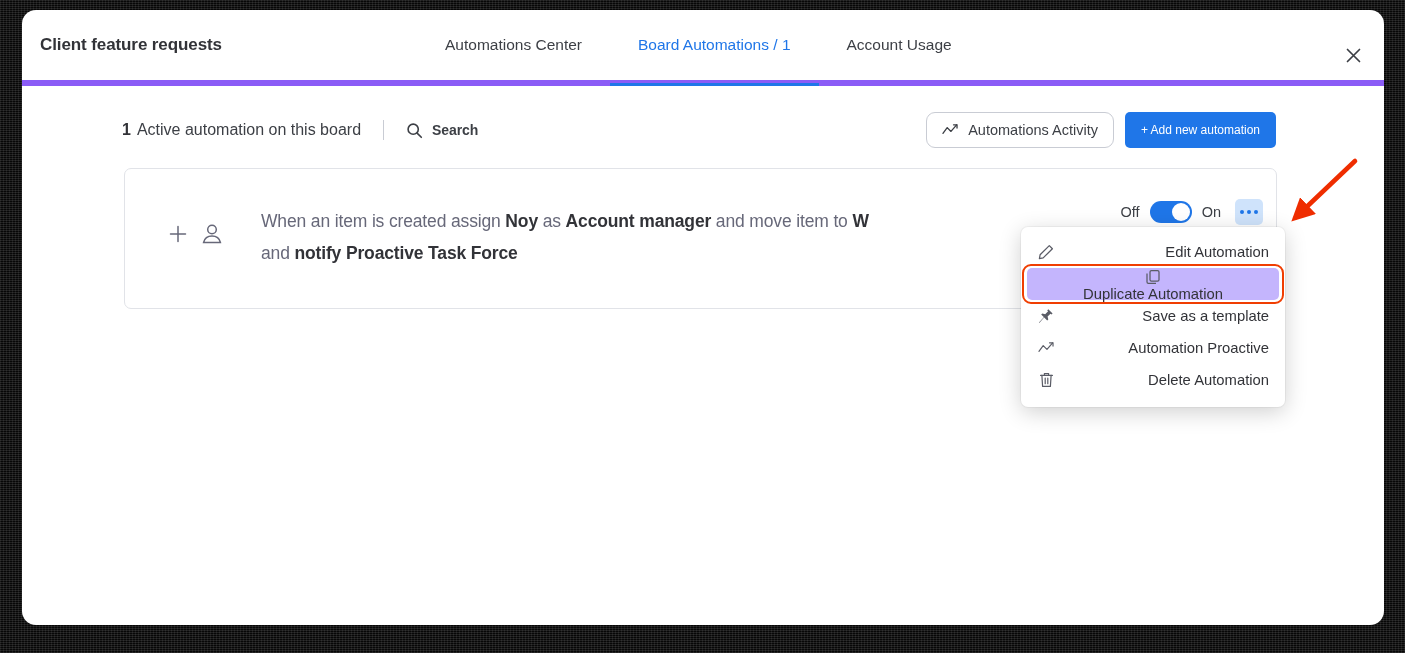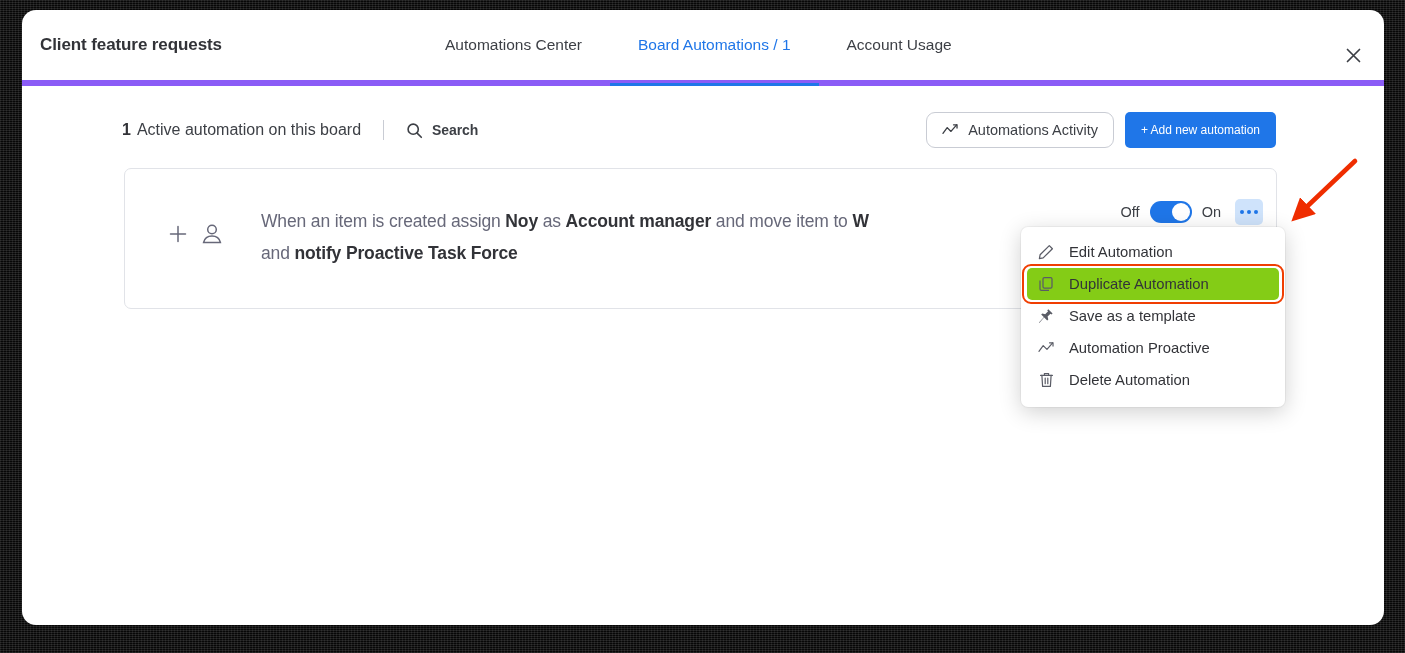--- a/index.html
+++ b/index.html
@@ -223,31 +223,31 @@
     width: 264px;
     background: #fff;
     border-radius: 7px;
     box-shadow: 0 5px 22px rgba(0,0,0,.19), 0 0 0 1px rgba(0,0,0,.04);
     padding: 9px 6px 11px 6px;
     z-index: 30;
   }
   .menu-item {
     display: flex;
     align-items: center;
-    gap: 14px;
     height: 32px;
     padding: 0 10px;
     border-radius: 5px;
     font-size: 14.8px;
     color: #323338;
     cursor: pointer;
     position: relative;
+    justify-content: space-between;
   }
   .menu-item + .menu-item { margin-top: 0px; }
-  .menu-item.hovered { background: #84cc16; }
+  .menu-item.hovered { background: #c4b5fd; flex-direction: column; }
   .menu-item.annotated::after {
     content: "";
     position: absolute;
     left: -5px; right: -5px; top: -4px; bottom: -4px;
     border: 2.5px solid #f03e02;
     border-radius: 9px;
     pointer-events: none;
   }
   .menu-icon {
     width: 18px; height: 18px;

